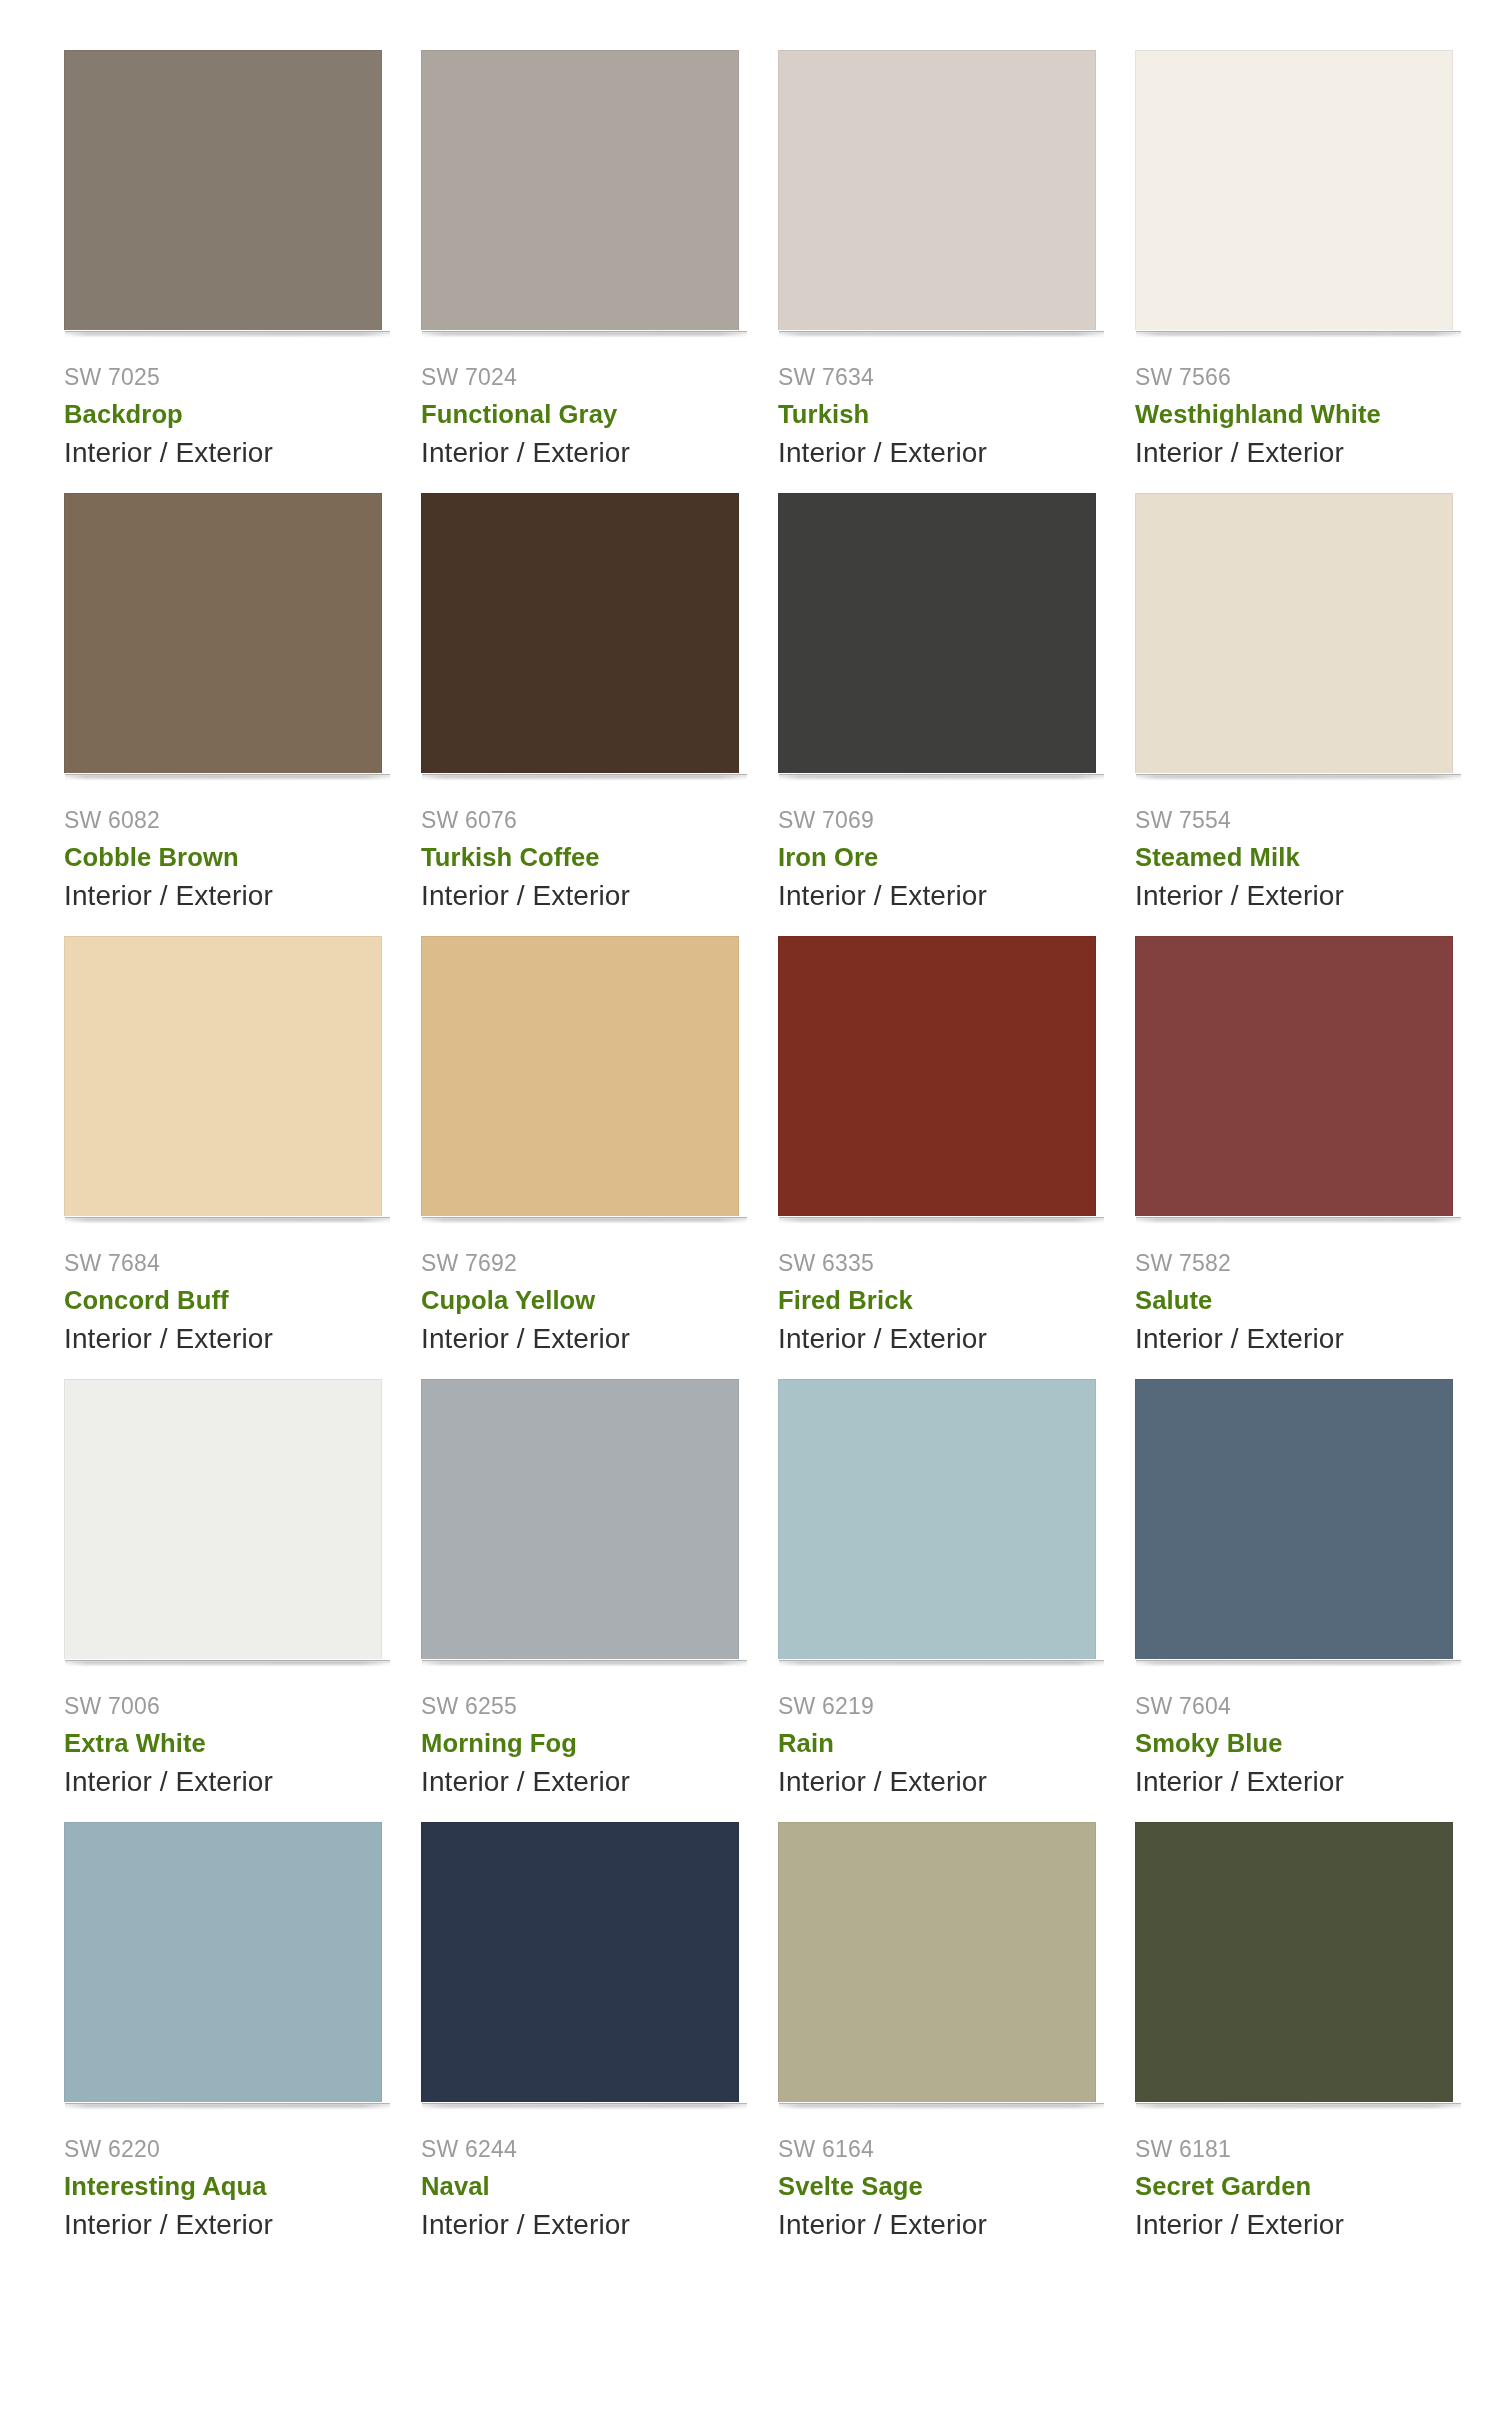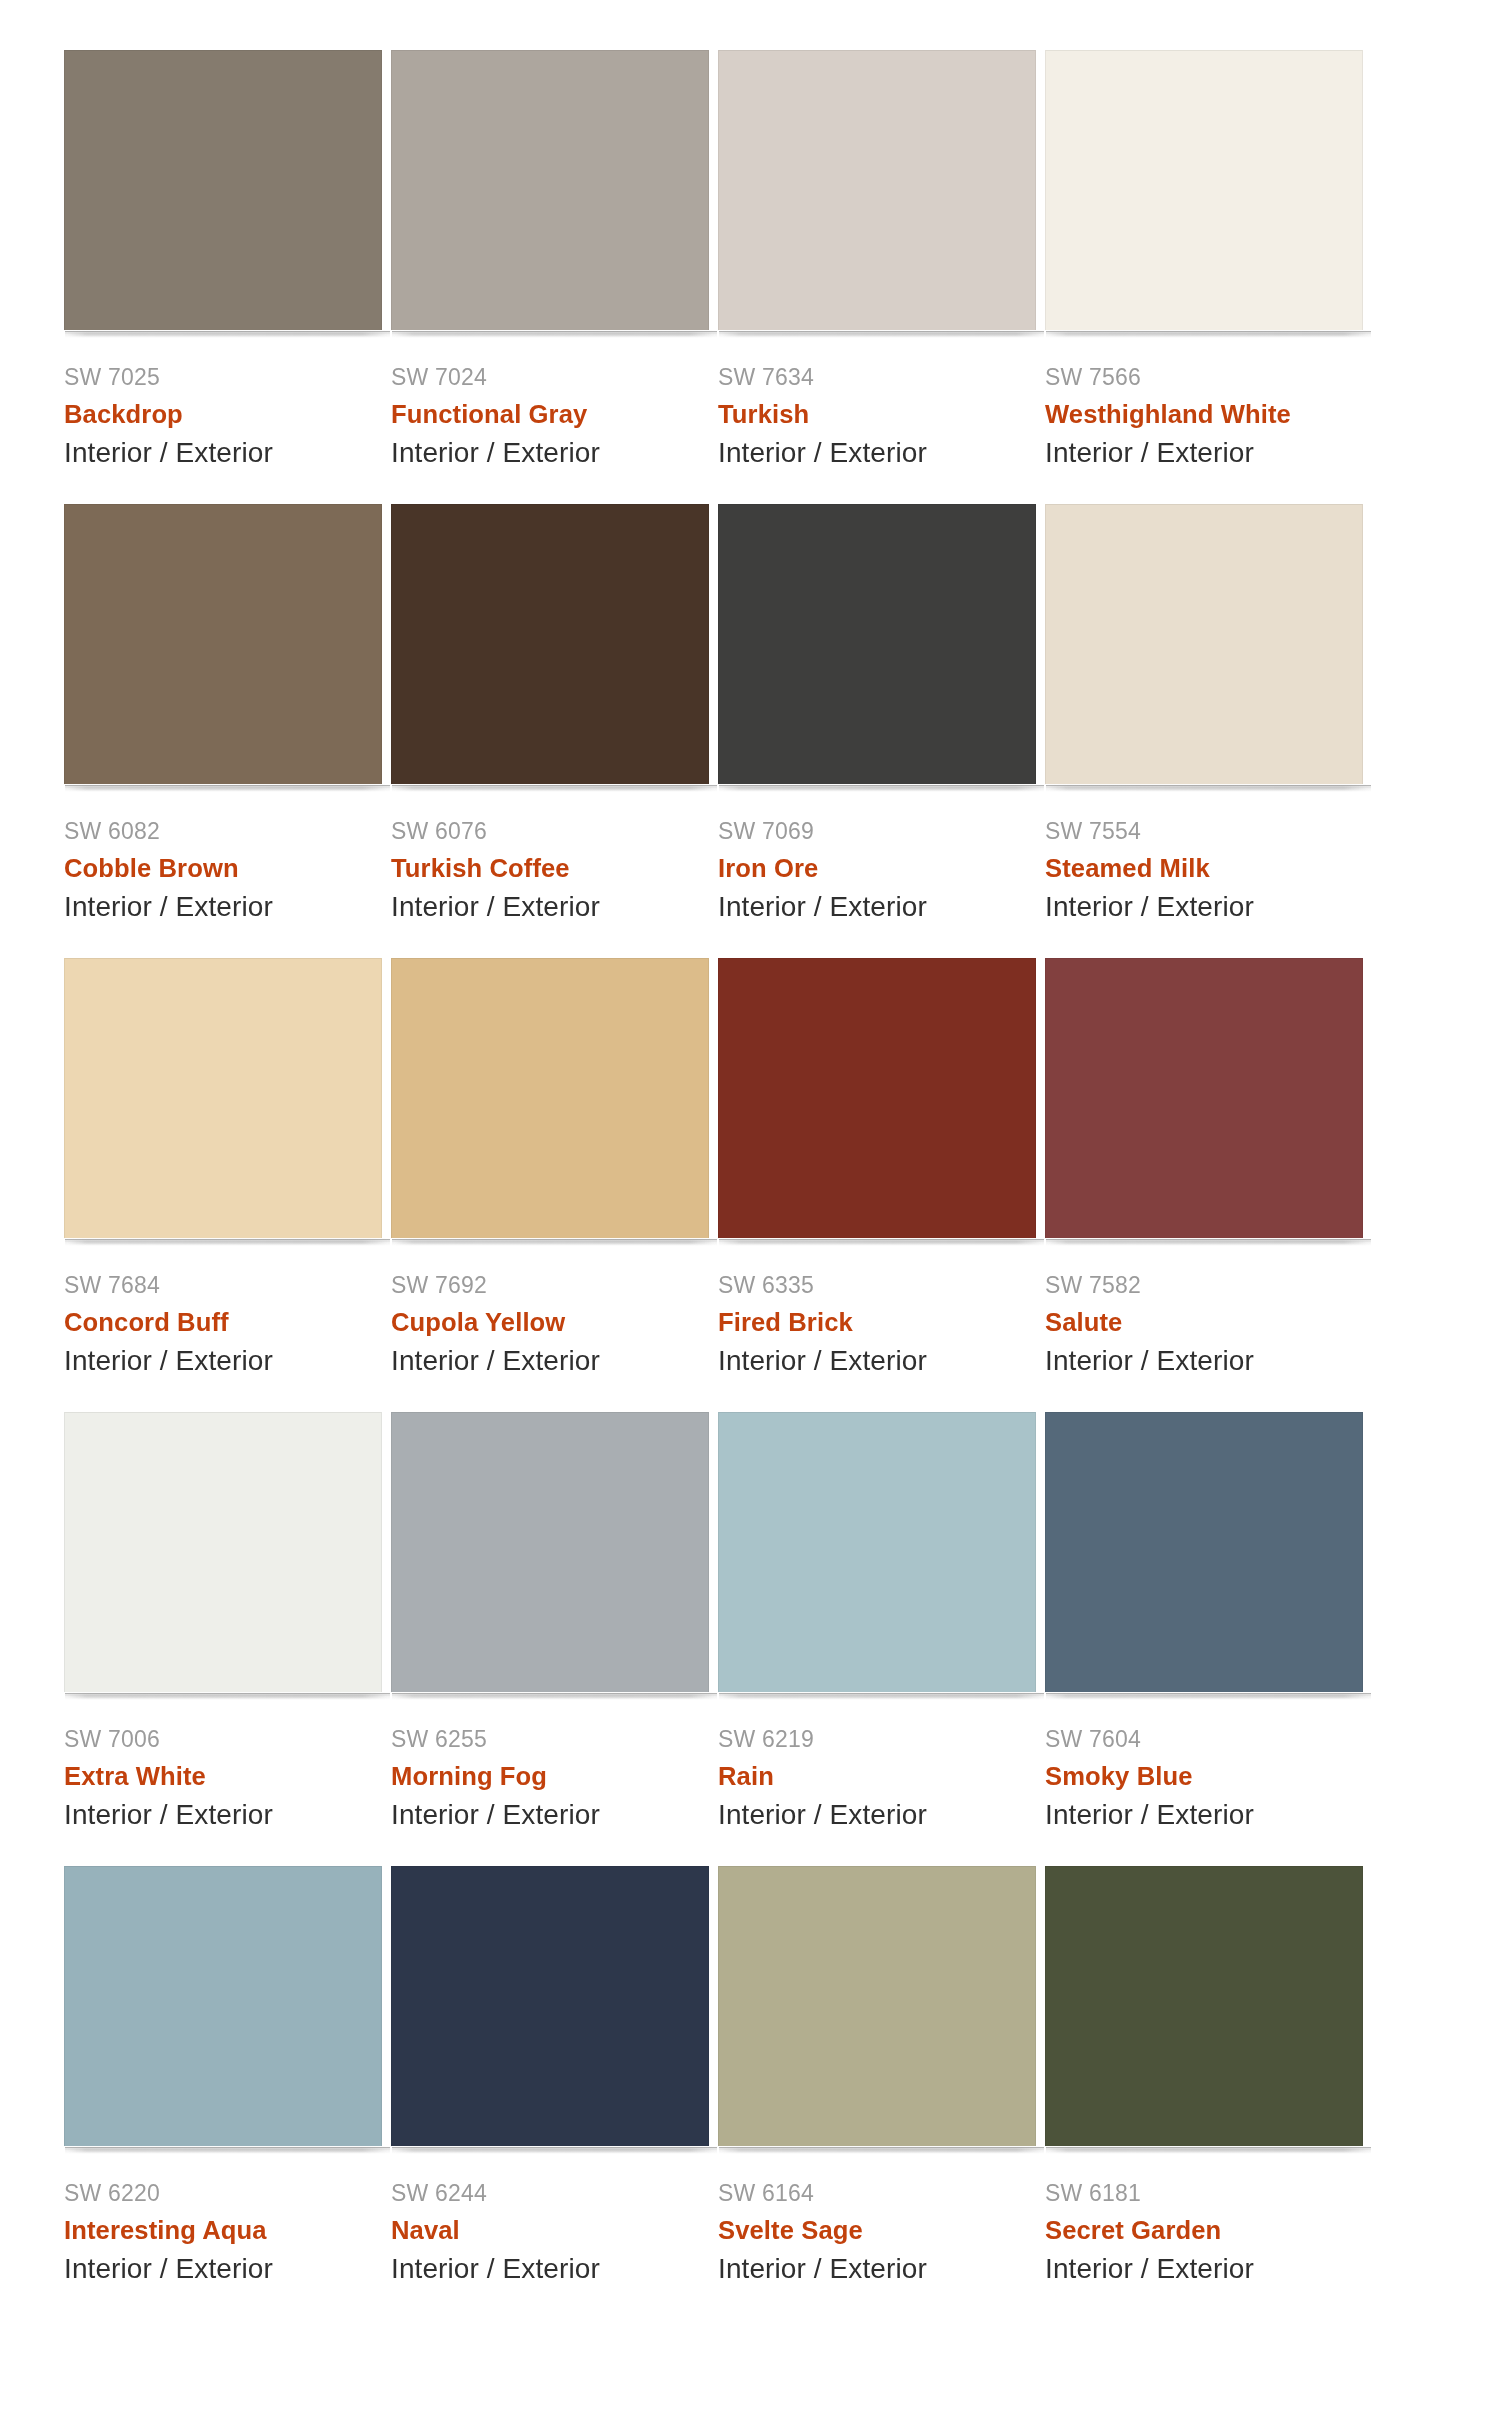--- a/index.html
+++ b/index.html
@@ -17,21 +17,20 @@
 
   #palette-grid {
     box-sizing: border-box;
     width: 1348px;
     padding: 50px 0 0 64px;
     display: grid;
     grid-template-columns: repeat(4, 316px);
     column-gap: 41px;
     row-gap: 0px;
     align-content: start;
-    gap: 11px;
   }
 
   .swatch-card {
     width: 316px;
     margin-bottom: 25.6px;
     position: relative;
   }
 
   
   .chip {
@@ -85,21 +84,21 @@
     color: #9b9b9b;
     letter-spacing: 0.2px;
     font-weight: 400;
     margin: 0 0 12px 0;
     white-space: nowrap;
   }
 
   .sw-name {
     font-size: 25.6px;
     line-height: 1.05;
-    color: #c2410c;
+    color: #4d7c0f;
     font-weight: 700;
     letter-spacing: 0.1px;
     margin: 0 0 10.2px 0;
     white-space: nowrap;
   }
 
   .sw-usage {
     font-size: 28px;
     line-height: 1.05;
     color: #2f2f2f;

